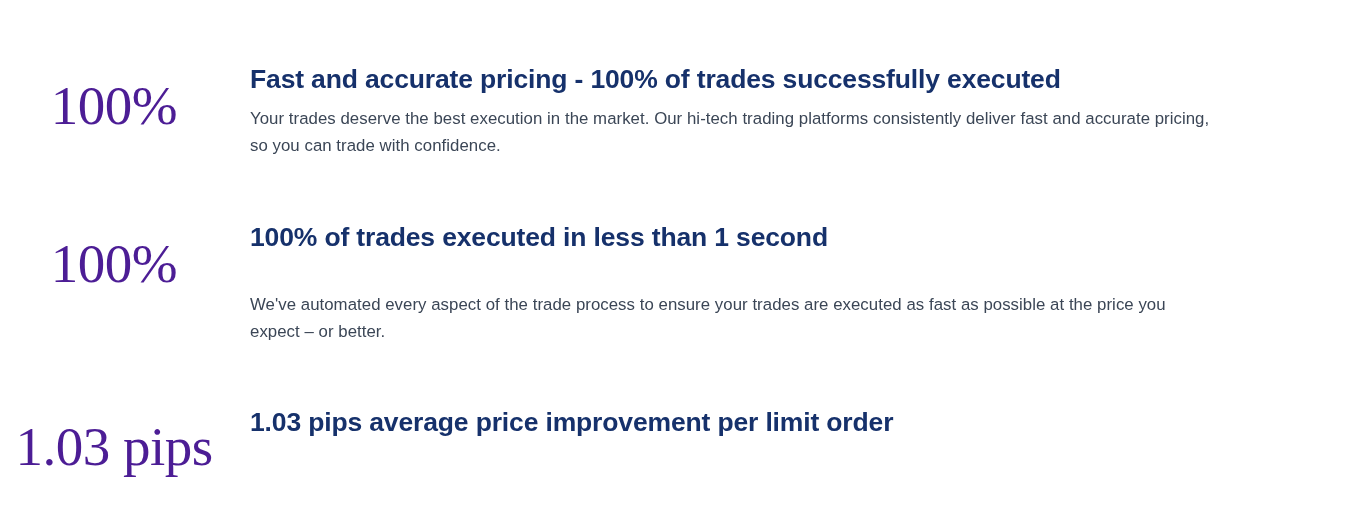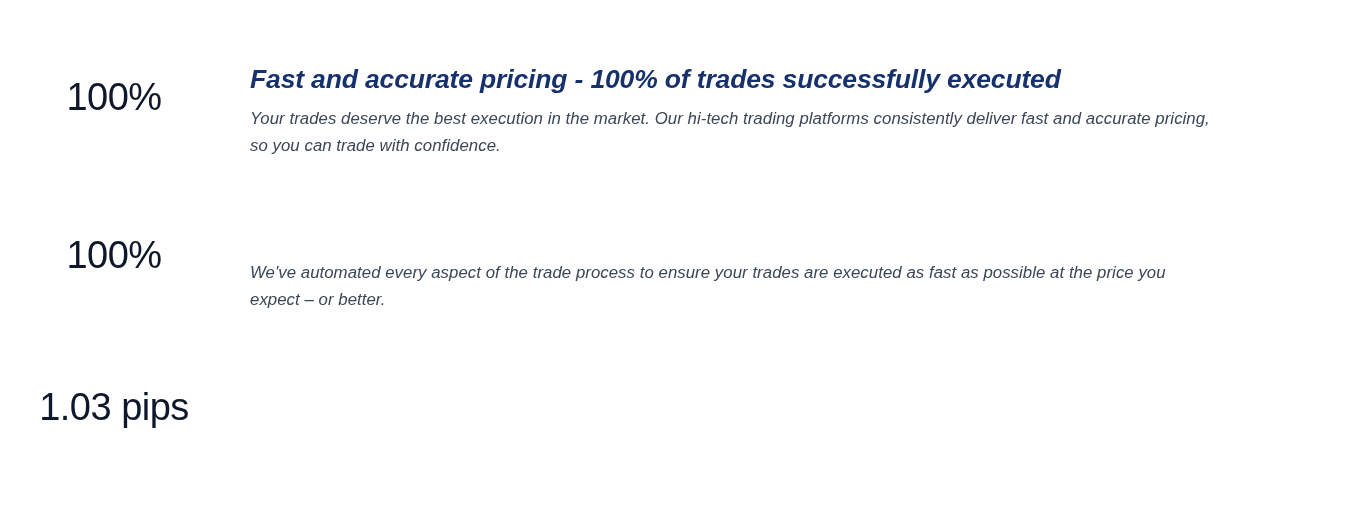--- a/index.html
+++ b/index.html
@@ -36,36 +36,35 @@
   .metric-cell {
     width: 250px;
     min-width: 250px;
     flex: 0 0 250px;
     display: flex;
     justify-content: center;
     box-sizing: border-box;
     padding-right: 22px;
   }
   .metric-value {
-    color: #0f172a;
-    font-family: Liberation Sans, sans-serif;
-    font-size: 38px;
+    color: #4c1d95;
+    font-family: Liberation Serif, serif;
+    font-size: 55px;
     font-weight: 300;
     line-height: 1.0;
     letter-spacing: -0.5px;
     white-space: nowrap;
   }
 
   
   .copy-cell {
     flex: 1 1 auto;
     box-sizing: border-box;
     padding-right: 95px;
     max-width: 1060px;
-    font-style: italic;
   }
   .feature-heading {
     color: #16316b;
     font-family: "Liberation Sans", "DejaVu Sans", sans-serif;
     font-size: 26.5px;
     font-weight: bold;
     line-height: 1.2;
     letter-spacing: -0.15px;
     margin: 0;
     white-space: nowrap;
@@ -107,25 +106,27 @@
       <h2 class="feature-heading">Fast and accurate pricing - 100% of trades successfully executed</h2>
       <p class="feature-body">Your trades deserve the best execution in the market. Our hi-tech trading platforms consistently deliver fast and accurate pricing, so you can trade with confidence.</p>
     </div>
   </div>
 
   <div class="stat-row" id="row-1">
     <div class="metric-cell">
       <span class="metric-value">100%</span>
     </div>
     <div class="copy-cell">
+      <h2 class="feature-heading">100% of trades executed in less than 1 second</h2>
       <p class="feature-body">We've automated every aspect of the trade process to ensure your trades are executed as fast as possible at the price you expect – or better.</p>
     </div>
   </div>
 
   <div class="stat-row" id="row-2">
     <div class="metric-cell">
       <span class="metric-value">1.03 pips</span>
     </div>
     <div class="copy-cell">
+      <h2 class="feature-heading">1.03 pips average price improvement per limit order</h2>
     </div>
   </div>
 
 </div>
 
 </body></html>

